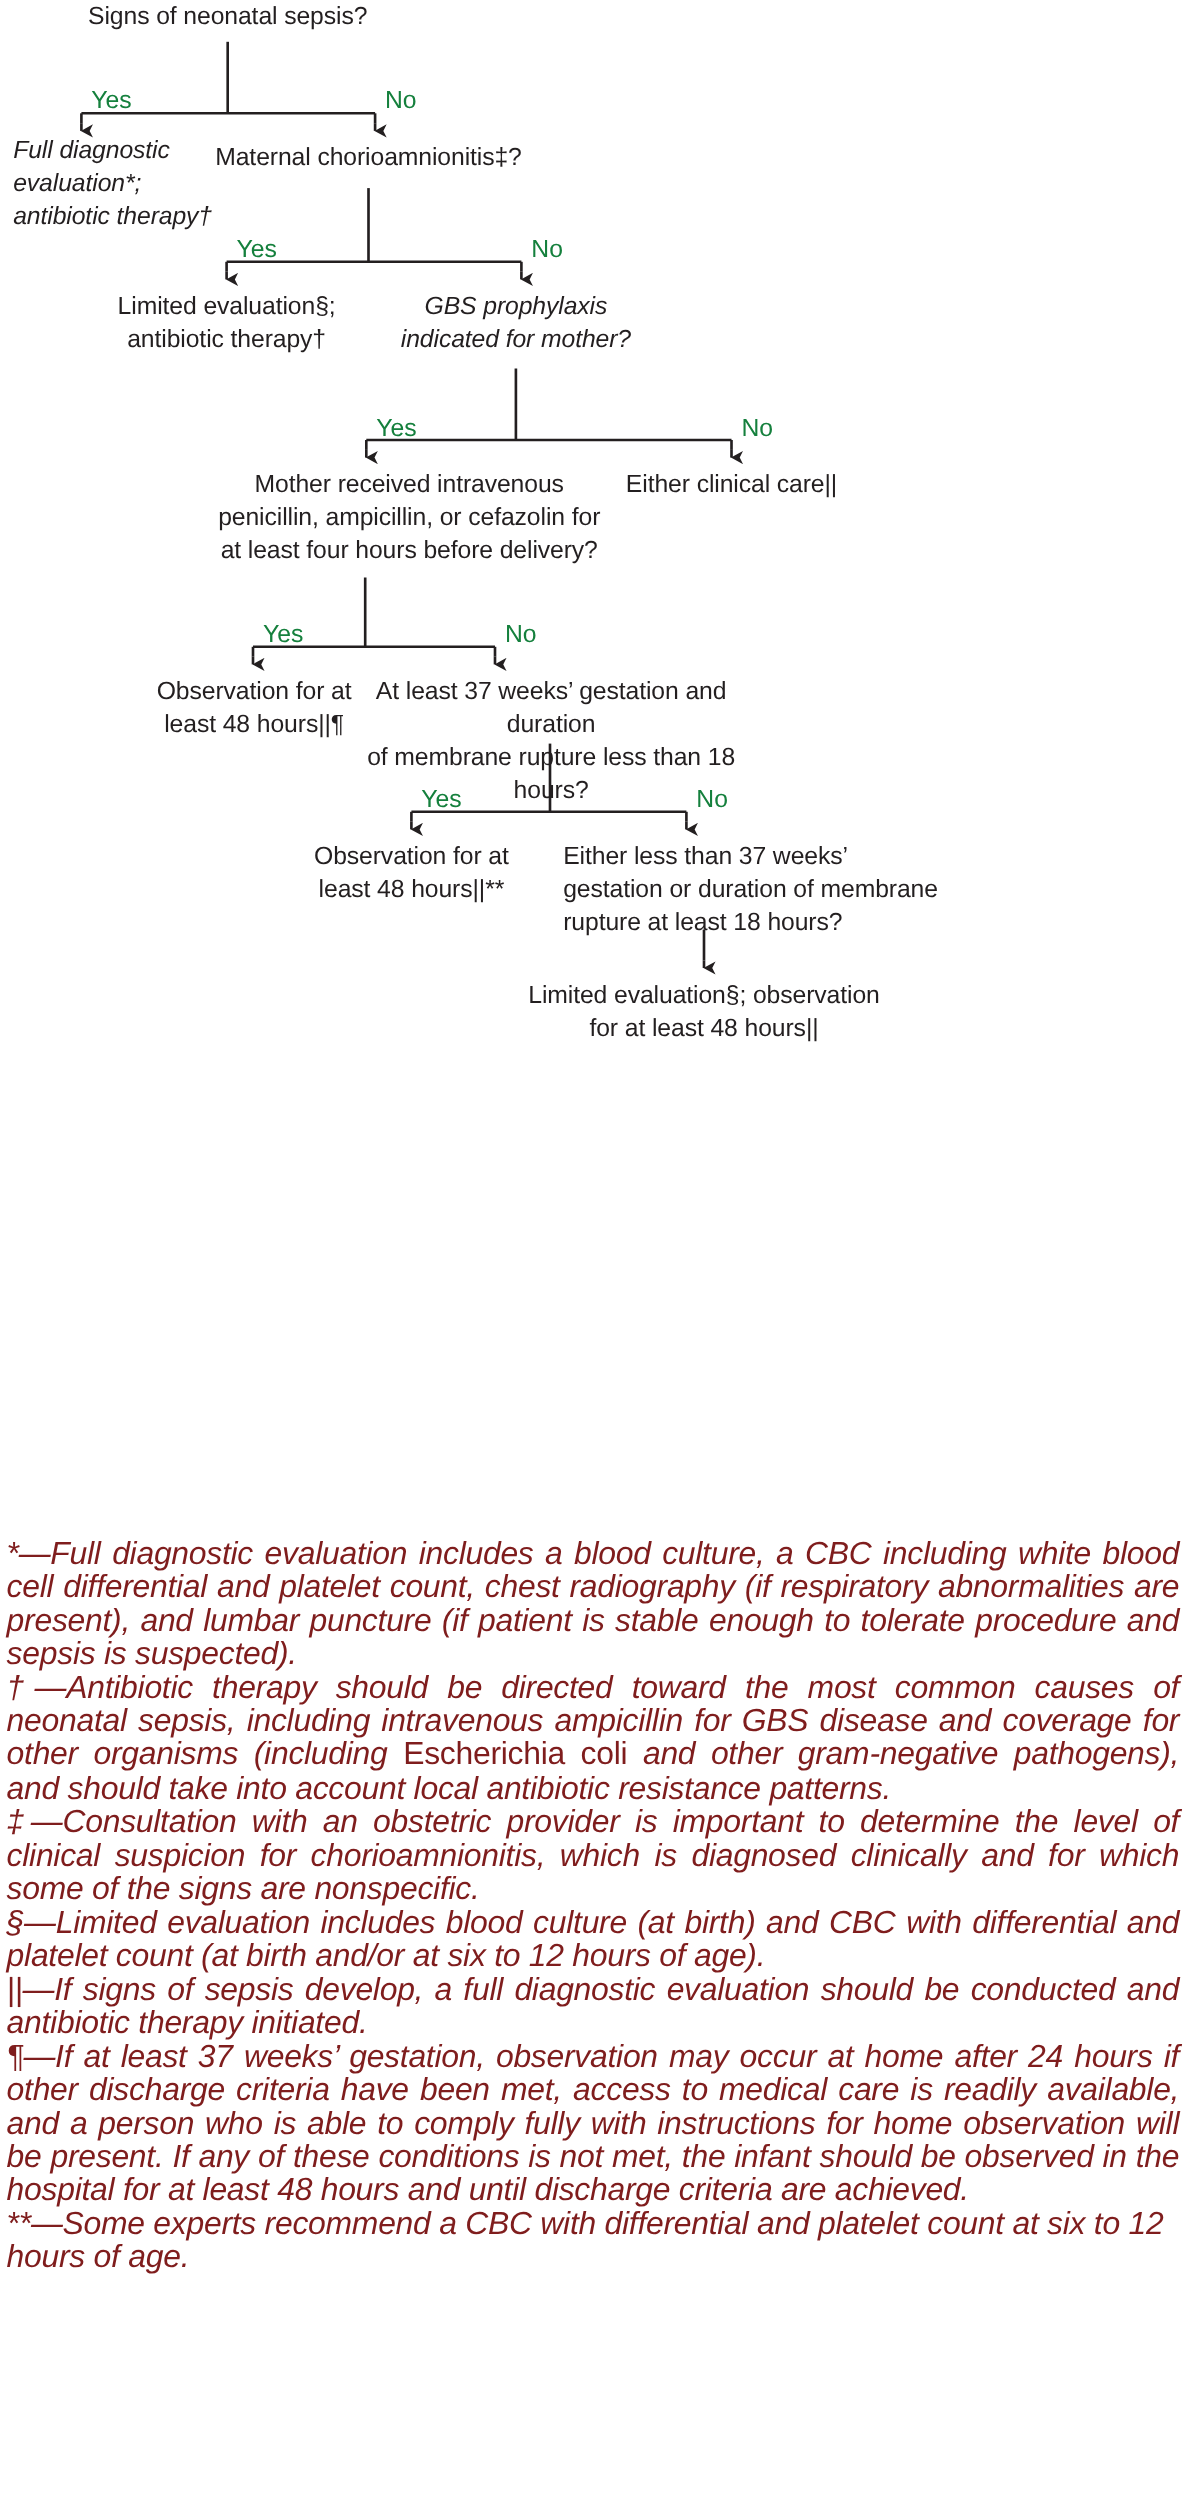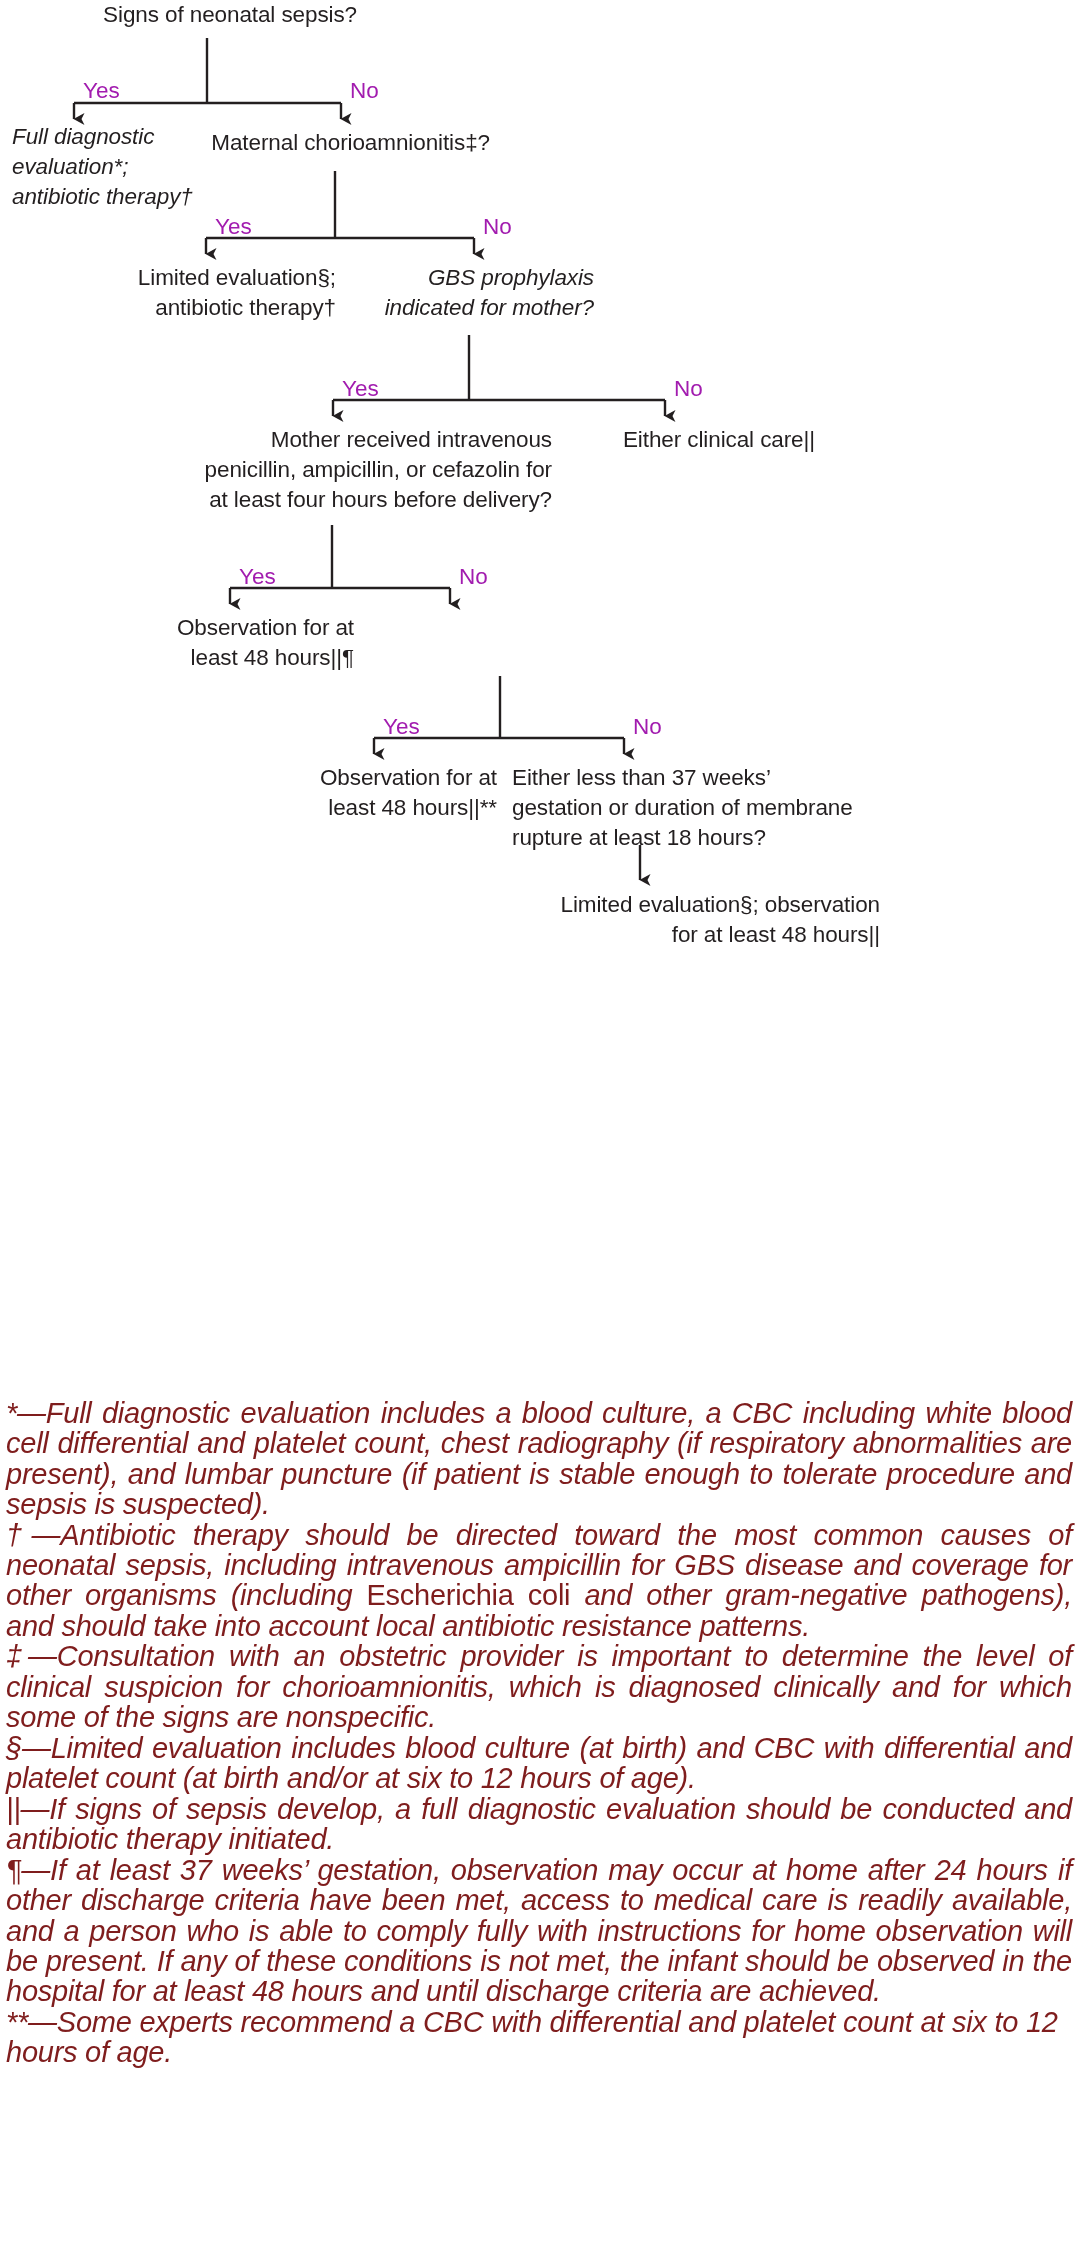--- a/index.html
+++ b/index.html
@@ -32,32 +32,32 @@
     left: 0;
     top: 0;
     width: 1079px;
     height: 1390px;
   }
   .node {
     position: absolute;
     font-size: 22.5px;
     line-height: 30px;
     color: #231f20;
-    text-align: right;
+    text-align: center;
     white-space: pre-line;
     letter-spacing: -0.1px;
   }
   .node.left-align {
     text-align: left;
   }
   .edge-label {
     position: absolute;
     font-size: 22.5px;
     line-height: 26px;
-    color: #a21caf;
+    color: #15803d;
     white-space: nowrap;
   }
 
   
   #footnotes {
     position: absolute;
     left: 6px;
     top: 1398px;
     width: 1066px;
   }
@@ -160,20 +160,22 @@
 at least four hours before delivery?</div>
 
     <div class="node" style="left:515px; top:425px; width:300px;">Either clinical care||</div>
 
     <div class="edge-label" style="left:239px; top:564px;">Yes</div>
     <div class="edge-label" style="left:459px; top:564px;">No</div>
 
     <div class="node" style="left:108px; top:613px; width:246px;">Observation for at
 least 48 hours||¶</div>
 
+    <div class="node" style="left:312px; top:613px; width:378px;">At least 37 weeks’ gestation and duration
+of membrane rupture less than 18 hours?</div>
 
     <div class="edge-label" style="left:383px; top:714px;">Yes</div>
     <div class="edge-label" style="left:633px; top:714px;">No</div>
 
     <div class="node" style="left:251px; top:763px; width:246px;">Observation for at
 least 48 hours||**</div>
 
     <div class="node left-align" style="left:512px; top:763px; width:342px;">Either less than 37 weeks’
 gestation or duration of membrane
 rupture at least 18 hours?</div>

